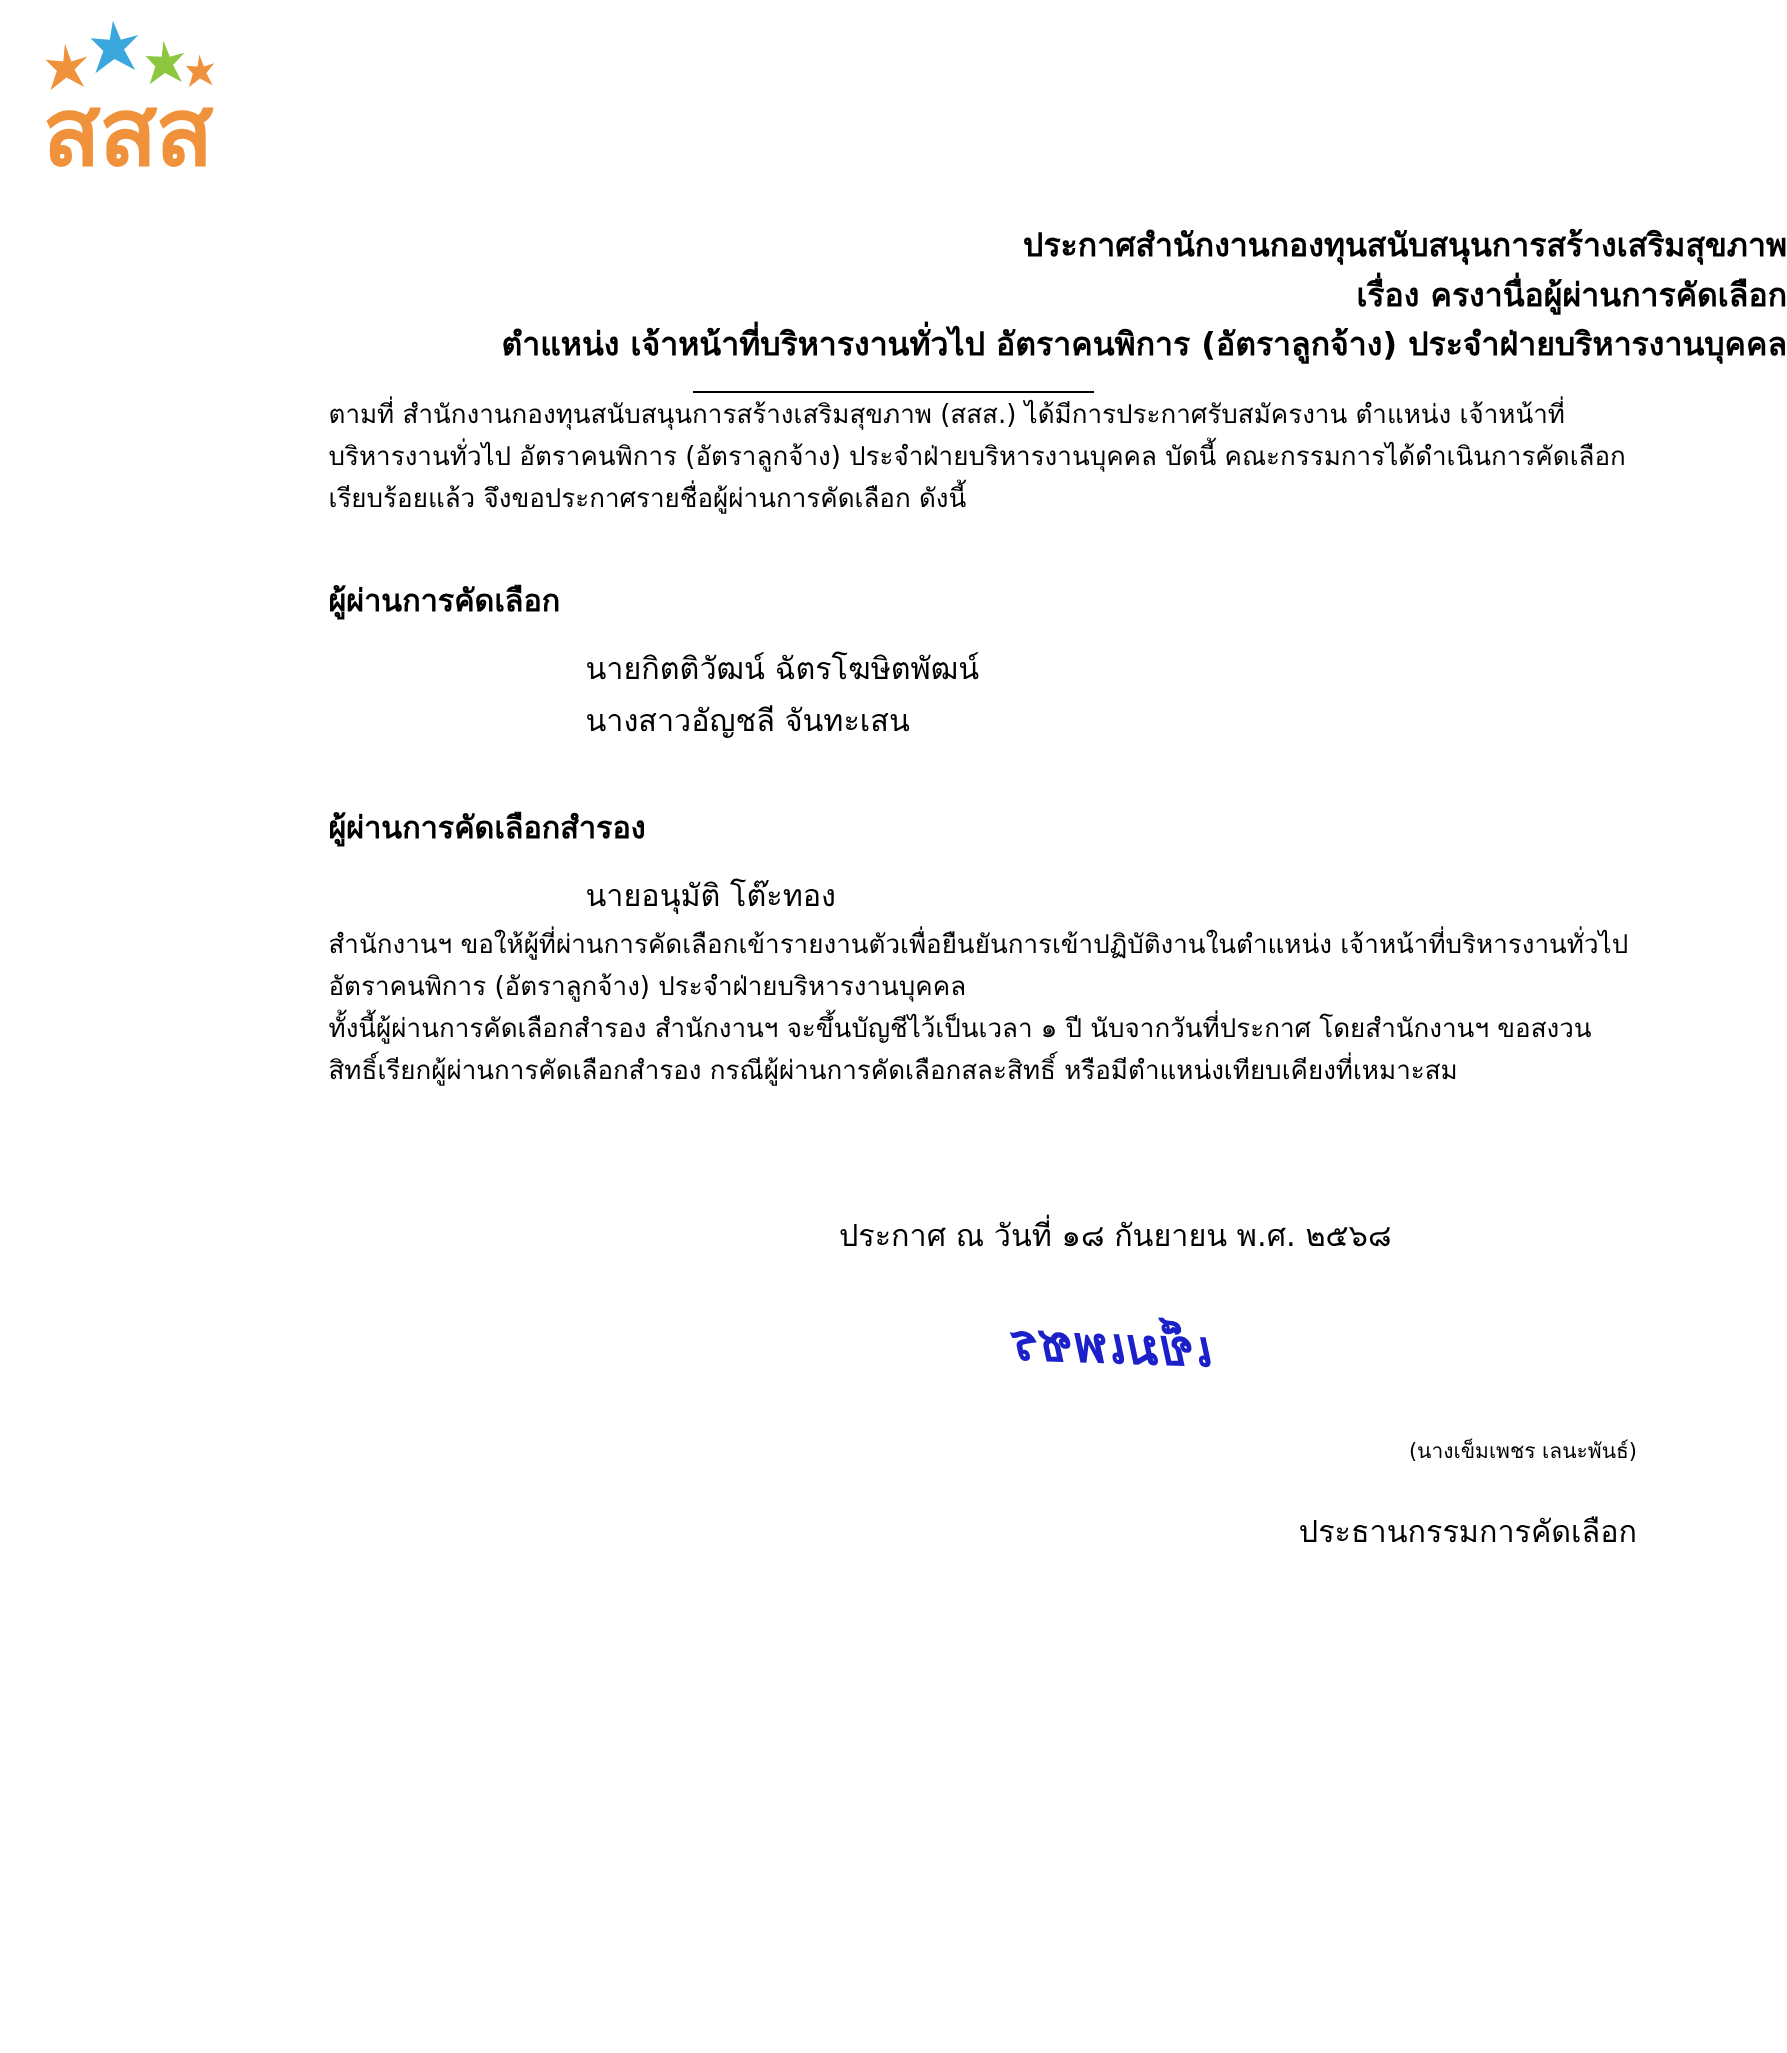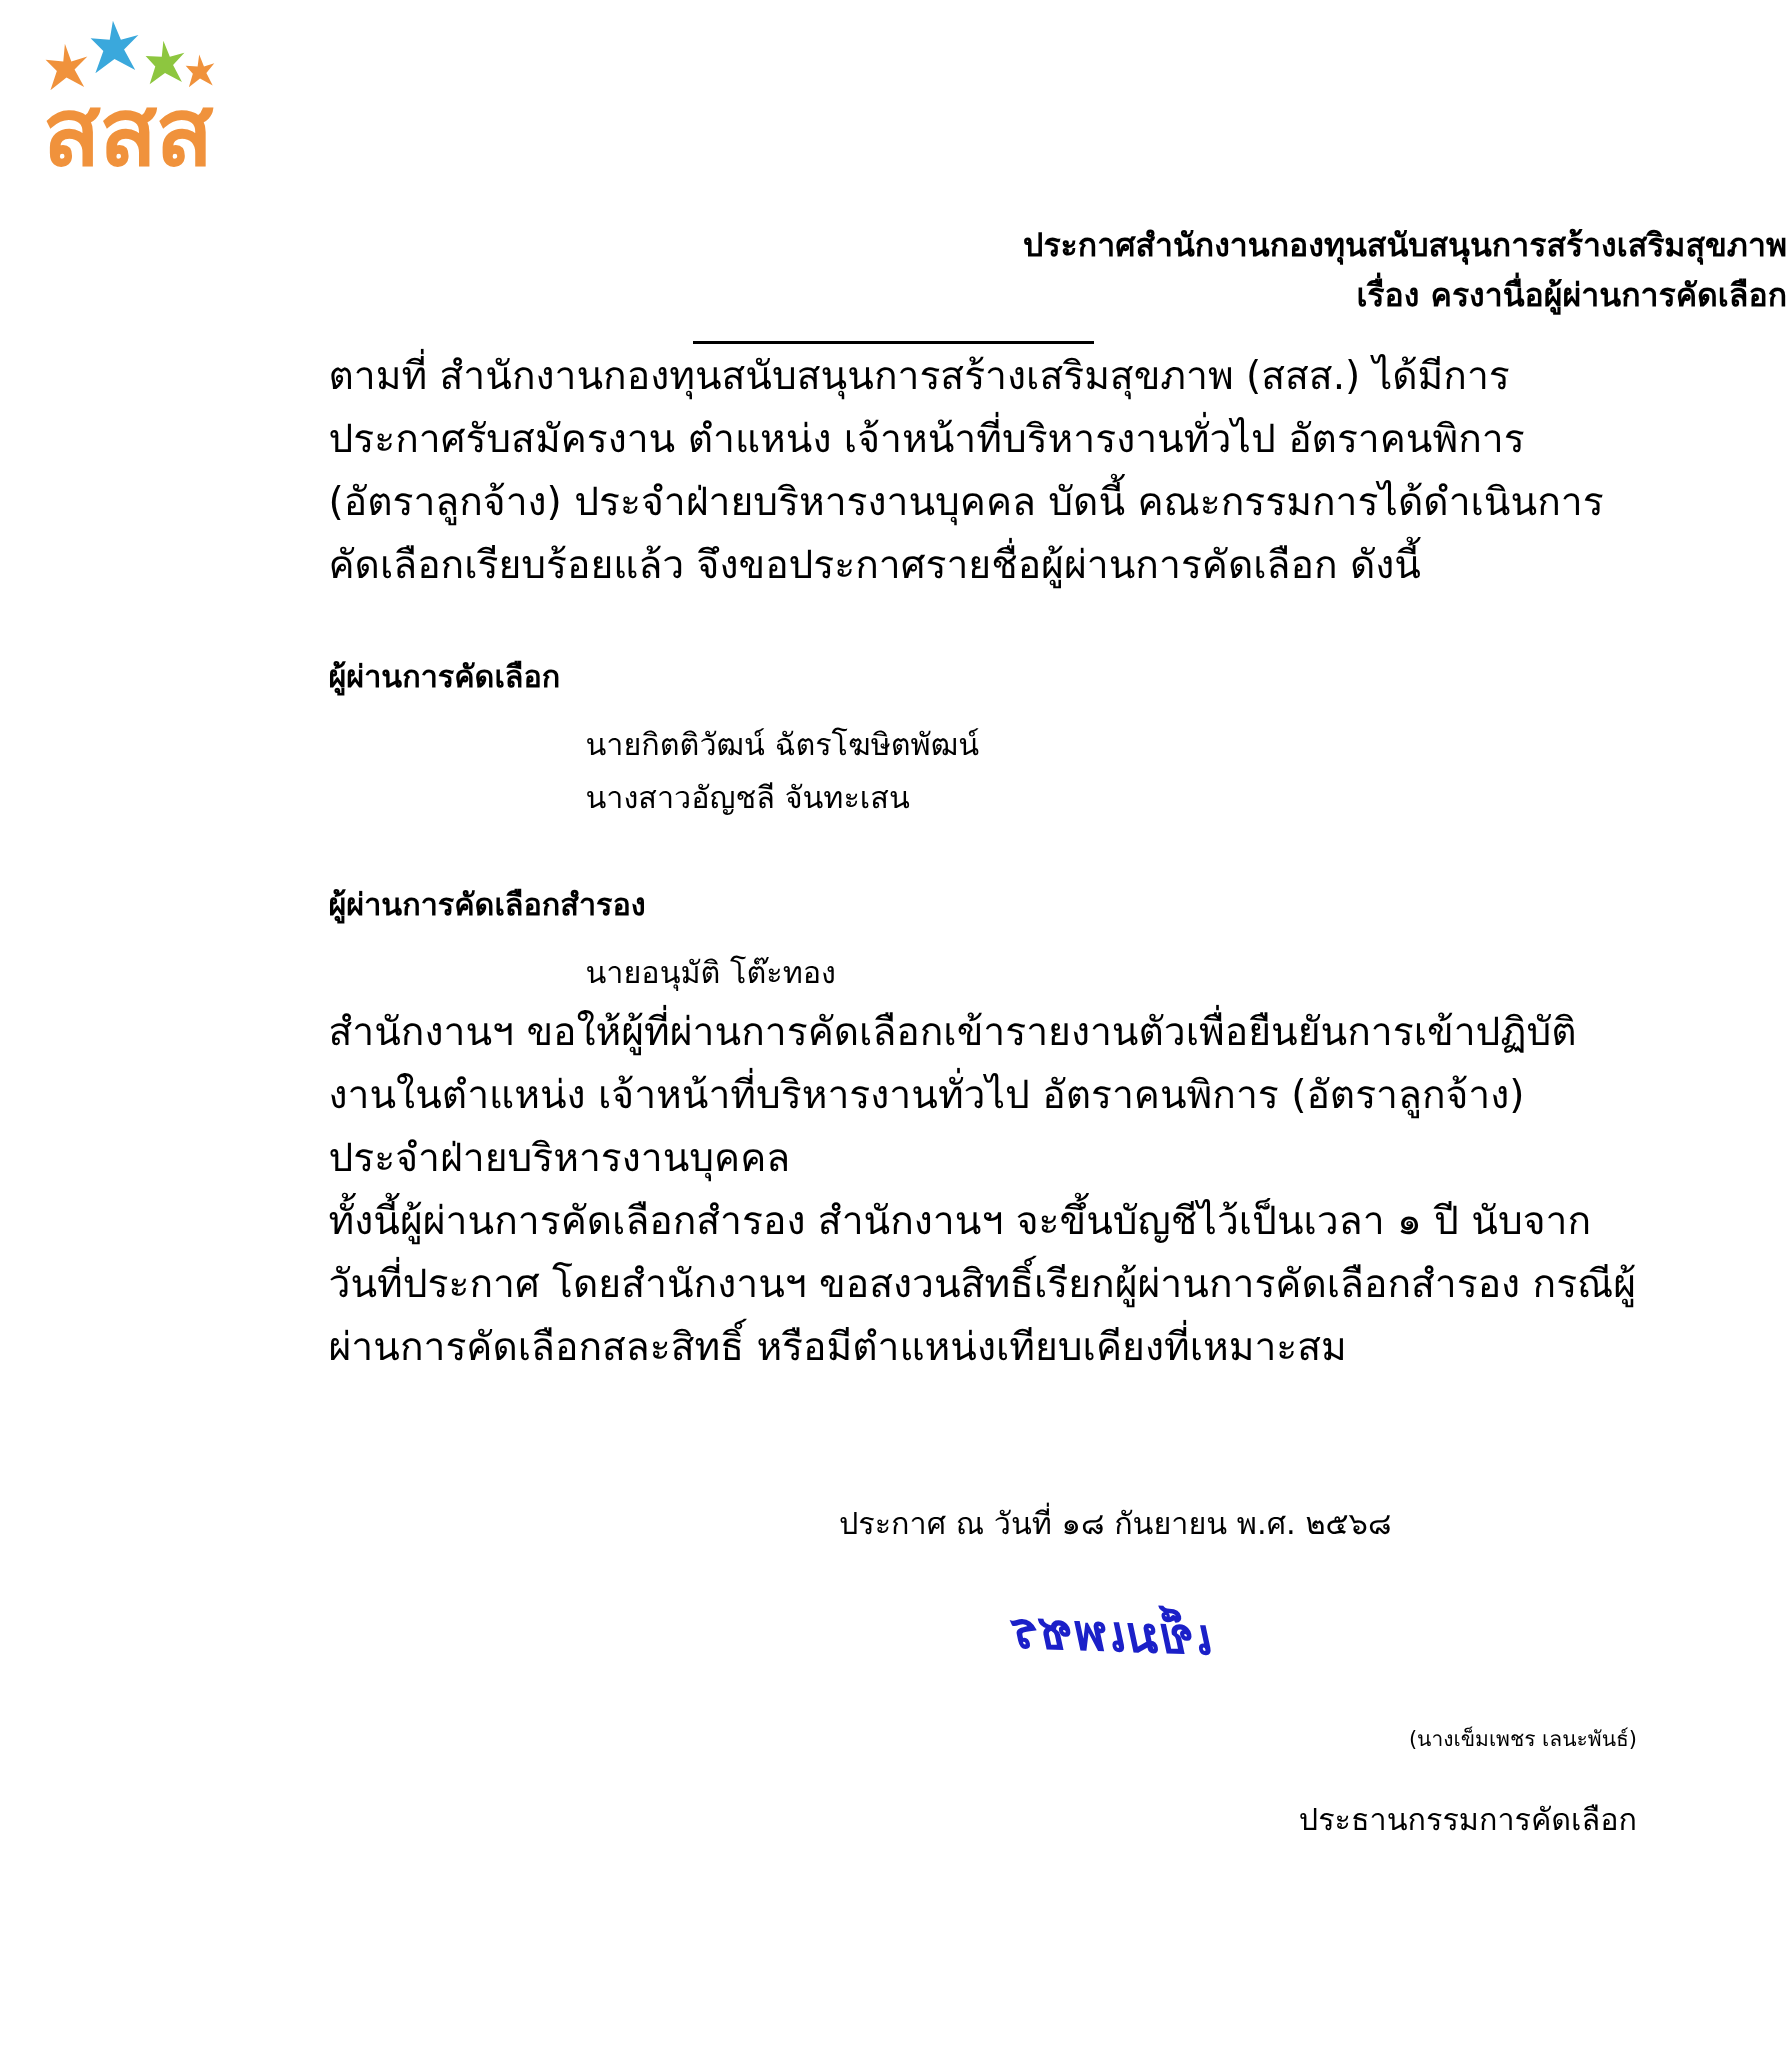--- a/index.html
+++ b/index.html
@@ -81,21 +81,21 @@
 
   .content {
     margin: 0 auto;
     width: 1548px;
     padding-left: 209px;
     padding-right: 30.5px;
     box-sizing: border-box;
   }
 
   p.para {
-    font-size: 39px;
+    font-size: 26px;
     line-height: 1.62;
     margin: 0;
     text-indent: 0;
   }
   .para-block { margin-top: 50px; }
   .para-indent { text-indent: 112px; }
 
   .section-head {
     font-size: 30.5px;
     font-weight: 700;
@@ -179,20 +179,21 @@
       </span>
     </div>
     <div class="logo-text">สสส</div>
   </div>
 
   <div class="doc">
 
     <div class="title-block">
       <div class="title-line">ประกาศสำนักงานกองทุนสนับสนุนการสร้างเสริมสุขภาพ</div>
       <div class="title-line">เรื่อง  ครงานื่อผู้ผ่านการคัดเลือก</div>
+      <div class="title-line">ตำแหน่ง เจ้าหน้าที่บริหารงานทั่วไป อัตราคนพิการ (อัตราลูกจ้าง) ประจำฝ่ายบริหารงานบุคคล</div>
       <div class="rule"></div>
     </div>
 
     <div class="content">
 
       <p class="para para-indent para-block">ตามที่ สำนักงานกองทุนสนับสนุนการสร้างเสริมสุขภาพ (สสส.) ได้มีการประกาศรับสมัครงาน ตำแหน่ง  เจ้าหน้าที่บริหารงานทั่วไป อัตราคนพิการ (อัตราลูกจ้าง) ประจำฝ่ายบริหารงานบุคคล บัดนี้ คณะกรรมการได้ดำเนินการคัดเลือกเรียบร้อยแล้ว จึงขอประกาศรายชื่อผู้ผ่านการคัดเลือก ดังนี้</p>
 
       <div class="section-head">ผู้ผ่านการคัดเลือก</div>
       <div class="name-list">
         <div class="name-item">นายกิตติวัฒน์ ฉัตรโฆษิตพัฒน์</div>

